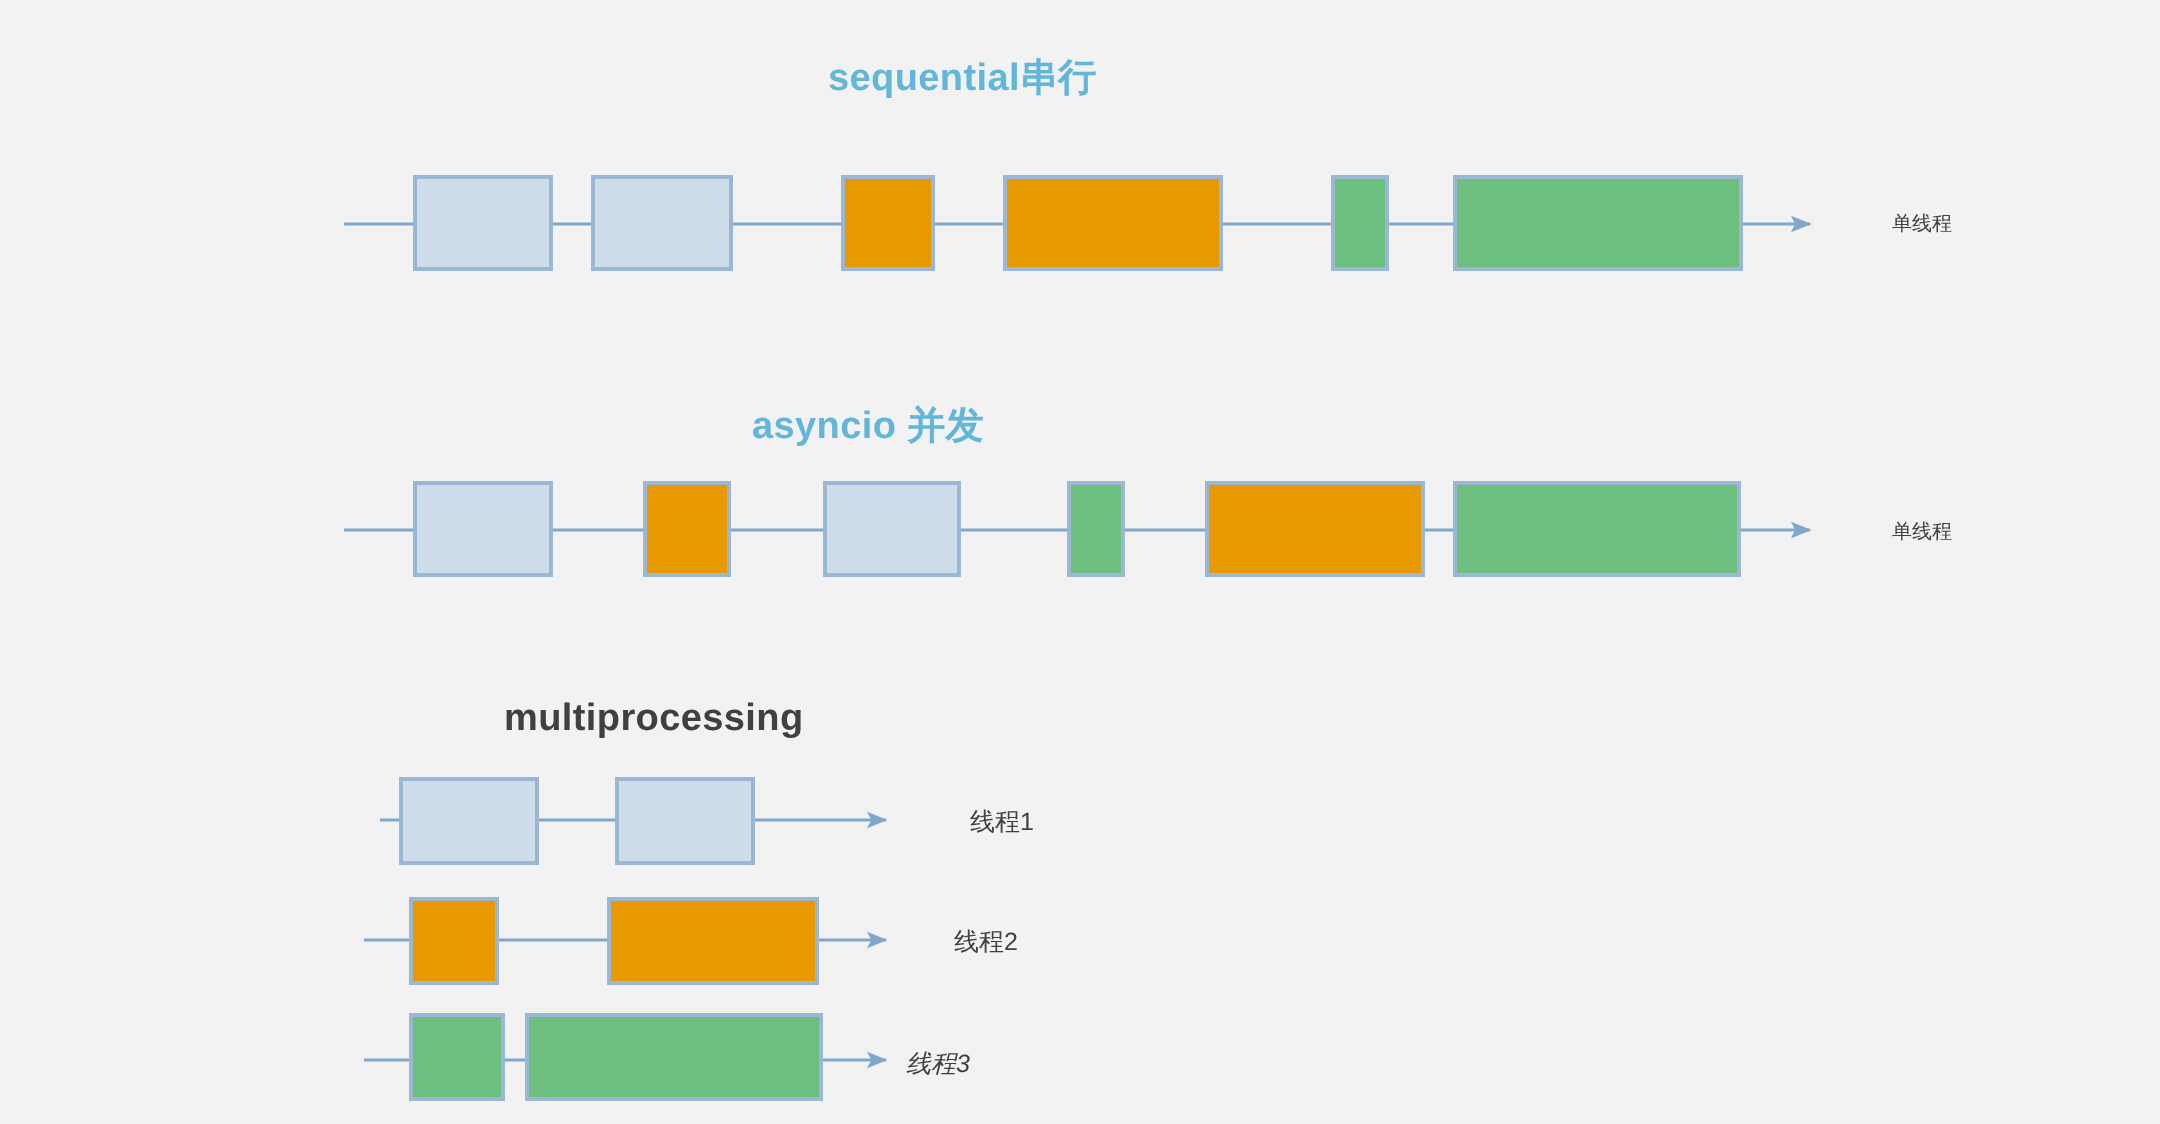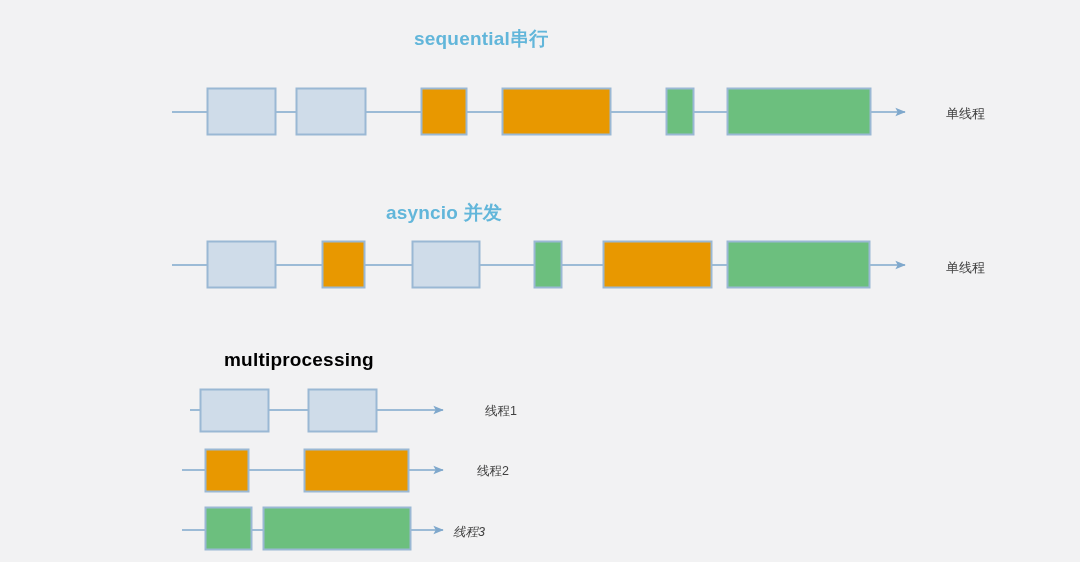--- a/index.html
+++ b/index.html
@@ -24,21 +24,21 @@
   .section-title {
     position: absolute;
     font-weight: bold;
     font-size: 19px;
     color: #62b6da;
     letter-spacing: 0.2px;
     white-space: nowrap;
   }
   .lane-label {
     position: absolute;
-    font-size: 13px;
+    font-size: 10px;
     color: #404040;
     white-space: nowrap;
   }
   .lane-label.small {
     font-size: 12.5px;
   }
   svg { display: block; }
 </style>
 </head>
 <body style="background: rgb(242, 242, 243);">
@@ -85,19 +85,19 @@
         </g>
         <g>
           <line x1="182" y1="530" x2="443" y2="530" stroke="#7fa8cc" stroke-width="1.6" marker-end="url(#arrowhead)"></line>
           <rect x="205.5" y="507.5" width="46" height="42" fill="#6cbf7e" stroke="#9ab8d4" stroke-width="2"></rect>
           <rect x="263.5" y="507.5" width="147" height="42" fill="#6cbf7e" stroke="#9ab8d4" stroke-width="2"></rect>
         </g>
       </g>
     </svg>
 <div class="section-title" style="left: 414px; top: 26px; color: rgb(98, 182, 218);">sequential串行</div>
     <div class="lane-label" style="left: 946px; top: 105px; color: rgb(64, 64, 64);">单线程</div>
-    <div class="section-title" style="left: 386px; top: 200px; color: rgb(98, 182, 218);">asyncio 并发</div>
+    <div class="section-title" style="left: 376px; top: 200px; color: rgb(98, 182, 218);">asyncio 并发</div>
     <div class="lane-label" style="left: 946px; top: 259px; color: rgb(64, 64, 64);">单线程</div>
-    <div class="section-title" style="left: 224px; top: 349px; color: #000000;">multiprocessing</div>
+    <div class="section-title" style="left: 252px; top: 349px; color: #404040;">multiprocessing</div>
     <div class="lane-label small" style="left: 453px; top: 403px; color: rgb(64, 64, 64); margin-left: 32px;">线程1</div>
     <div class="lane-label small" style="left: 477px; top: 463px; color: #404040;">线程2</div>
     <div class="lane-label small" style="left: 453px; top: 524px; color: rgb(64, 64, 64); font-style: italic;">线程3</div>
   </div>
 
 </body></html>

